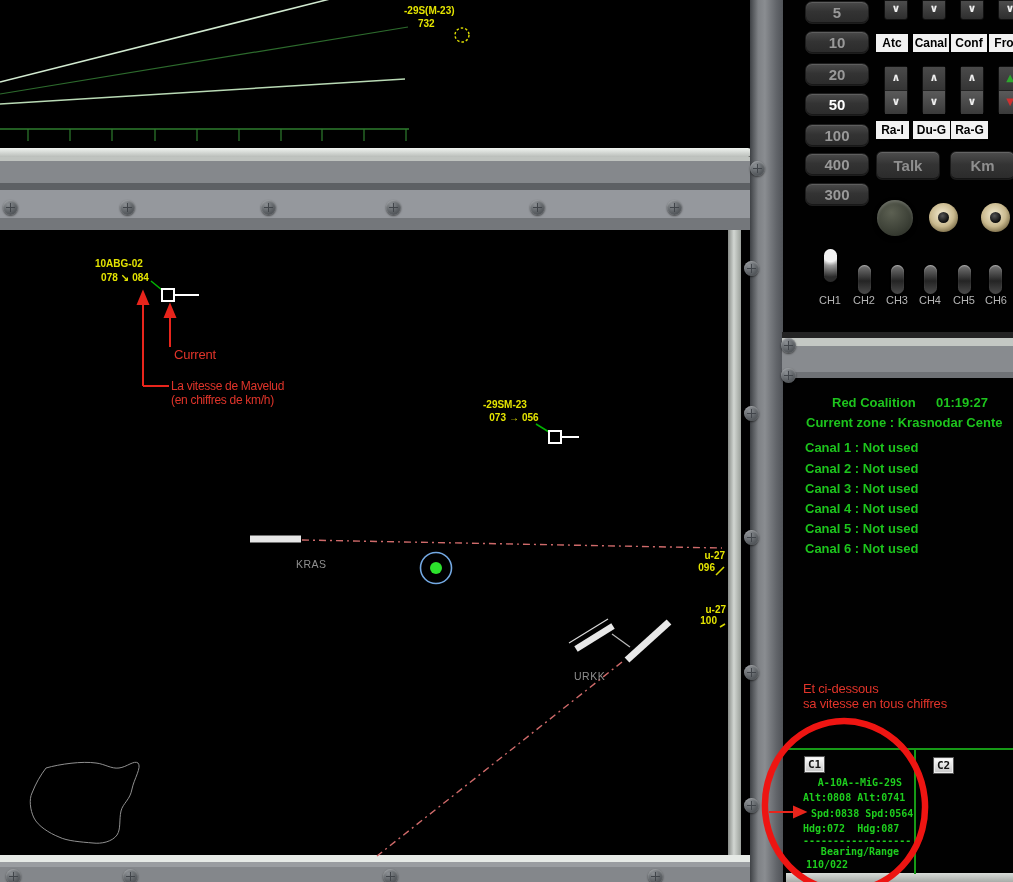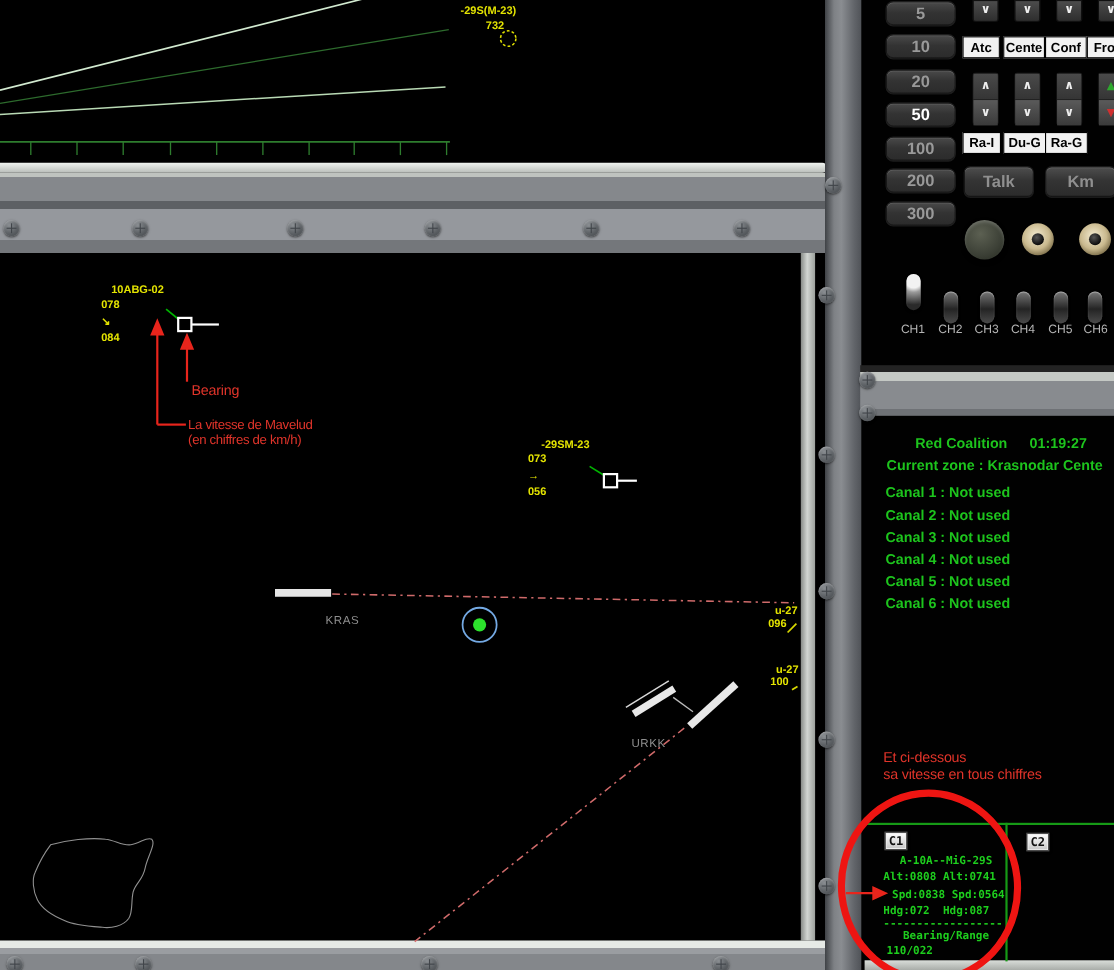--- a/index.html
+++ b/index.html
@@ -67,23 +67,23 @@
      font:11px "Liberation Sans",sans-serif;}
   
   .green-sans{position:absolute;color:#1dc41d;font:bold 13px/15px "Liberation Sans",sans-serif;white-space:nowrap;}
   .mono-green{position:absolute;color:#1ece1e;font:bold 10px/12px "DejaVu Sans Mono",monospace;white-space:pre;}
   .rednote{position:absolute;color:#e0342a;font:12px/14px "Liberation Sans",sans-serif;letter-spacing:-0.3px;white-space:nowrap;}
   .cbox{position:absolute;width:19px;height:15px;background:linear-gradient(180deg,#fff,#c6c6c6);
      border:1px solid #555;box-shadow:inset 0 0 0 1px #eee,1px 1px 1px #000;
      color:#111;font:bold 11px/15px "DejaVu Sans Mono",monospace;text-align:center;}
   .gline{position:absolute;background:#169a16;}
   
-  .tlabel{position:absolute;color:#e4e400;font:bold 10px/12px "Liberation Sans",sans-serif;text-align:center;white-space:nowrap;}
+  .tlabel{position:absolute;color:#e4e400;font:bold 10px/12px "Liberation Sans",sans-serif;text-align:left;white-space:nowrap;}
   .tspeed{position:absolute;color:#e4e400;font:bold 10px/12px "Liberation Sans",sans-serif;
-     display:flex;justify-content:center;gap:3px;white-space:nowrap;flex-direction:column;}
+     display:flex;justify-content:center;gap:3px;white-space:nowrap;}
   .afield{position:absolute;color:#8f8f8f;font:10.5px/12px "Liberation Sans",sans-serif;letter-spacing:0.5px;}
   .redbig{position:absolute;color:#e0342a;font:13px/15px "Liberation Sans",sans-serif;letter-spacing:-0.2px;white-space:nowrap;}
   svg{position:absolute;overflow:visible;}
   #red-overlay{pointer-events:none;z-index:50;}
 </style>
 </head>
 <body>
 
 <div class="abs" id="profile-screen"></div>
 <div class="abs" id="main-screen"></div>
@@ -180,39 +180,39 @@
     <span>→</span>
     <span>056</span>
 </div>
 <div class="tlabel" style="left:693px;top:550px;width:32px;text-align:right">u-27</div>
 <div class="tlabel" style="left:685px;top:562px;width:30px;text-align:right">096</div>
 <div class="tlabel" style="left:694px;top:604px;width:32px;text-align:right">u-27</div>
 <div class="tlabel" style="left:687px;top:615px;width:30px;text-align:right">100</div>
 <div class="afield" style="left:296px;top:558px">KRAS</div>
 <div class="afield" style="left:574px;top:670px">URKK</div>
 
-<div class="redbig" style="left:174px;top:347px">Bearing</div>
+<div class="redbig" style="left:174px;top:347px">Current</div>
 <div class="rednote" style="left:171px;top:379px">La vitesse de Mavelud</div>
 <div class="rednote" style="left:171px;top:393px">(en chiffres de km/h)</div>
 
 <div class="rbtn" style="top:1px">5</div>
 <div class="rbtn" style="top:31px">10</div>
 <div class="rbtn" style="top:63px">20</div>
 <div class="rbtn selected" style="top:93px">50</div>
 <div class="rbtn" style="top:124px">100</div>
-<div class="rbtn" style="top:153px">200</div>
+<div class="rbtn" style="top:153px">400</div>
 <div class="rbtn" style="top:183px">300</div>
 
 <div class="spintop" style="left:884px"><span>∨</span></div>
 <div class="spintop" style="left:922px"><span>∨</span></div>
 <div class="spintop" style="left:960px"><span>∨</span></div>
 <div class="spintop" style="left:998px"><span>∨</span></div>
 
 <div class="wbtn" style="left:875px;top:33px;width:32px">Atc</div>
-<div class="wbtn" style="left:912px;top:33px;width:36px">Cente</div>
+<div class="wbtn" style="left:912px;top:33px;width:36px">Canal</div>
 <div class="wbtn" style="left:950px;top:33px;width:36px">Conf</div>
 <div class="wbtn" style="left:988px;top:33px;width:30px">Fro</div>
 
 <div class="spincol" style="left:884px">
   <div class="spinhalf up"><span>∧</span></div>
   <div class="spinhalf down"><span>∨</span></div>
 </div>
 <div class="spincol" style="left:922px">
   <div class="spinhalf up"><span>∧</span></div>
   <div class="spinhalf down"><span>∨</span></div>

